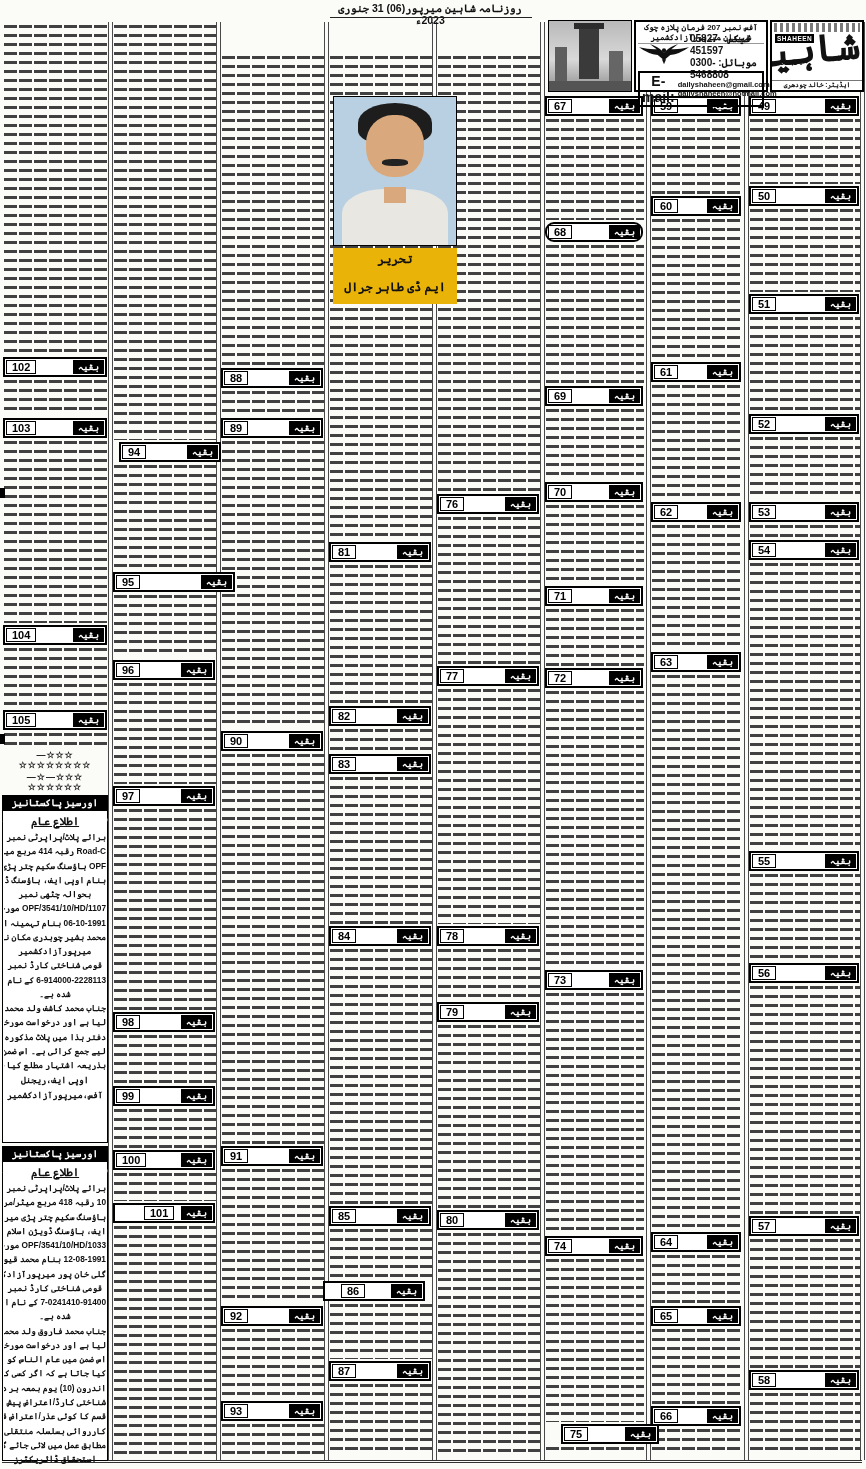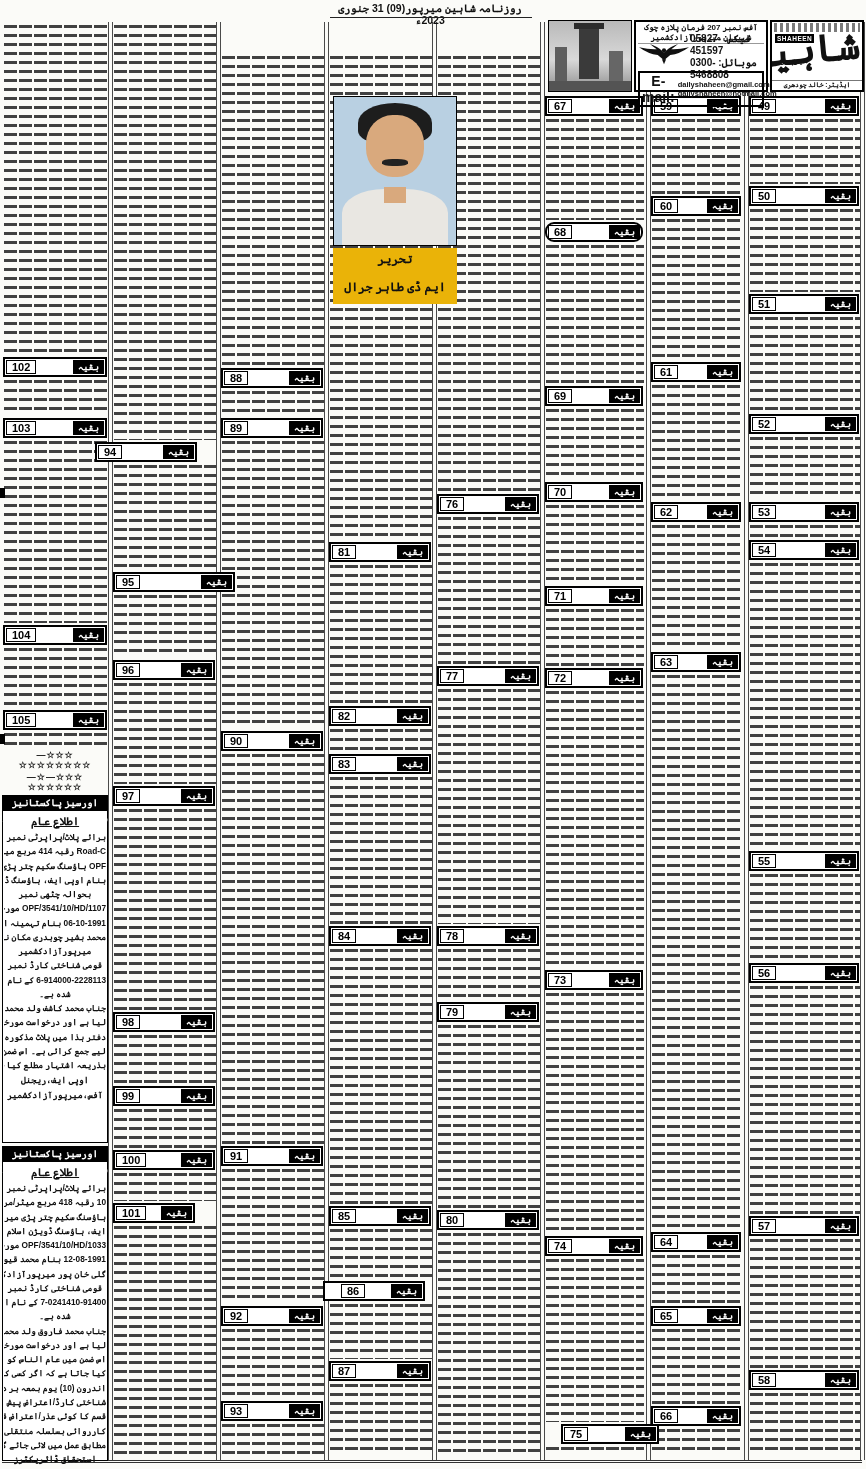--- a/index.html
+++ b/index.html
@@ -59,21 +59,21 @@
   .n-foot{font-size:8.6px;font-weight:bold;line-height:1.8;}
   .edge-dash{position:absolute;left:0;width:5px;height:10px;background:#000;z-index:5;}
   .hrule{position:absolute;left:2px;width:860px;border-top:3px double #333;z-index:2;}
   .eagle{flex:0 0 auto;}
 </style>
 </head>
 <body>
 
 <div class="page" id="paper">
 
-  <div class="abs dateline" style="left:330px;top:2px;width:200px;">روزنامہ شاہین میرپور(09) 31 جنوری 2023ء</div>
+  <div class="abs dateline" style="left:330px;top:2px;width:200px;">روزنامہ شاہین میرپور(06) 31 جنوری 2023ء</div>
   <div class="abs dl-rule" style="left:330px;top:17px;width:202px;height:0;"></div>
 
 
   <div class="abs box monument" style="left:548px;top:20px;width:84px;height:72px;border-width:1px;">
     <div class="tside"></div>
     <div class="tside2"></div>
     <div class="tower"></div>
     <div class="tground"></div>
   </div>
 
@@ -421,21 +421,21 @@
       <span class="lbl">بقیہ</span>
     </div>
     <div class="cbar" style="left: 221px; top: 1306px; width: 102px;">
       <span class="num">92</span>
       <span class="lbl">بقیہ</span>
     </div>
     <div class="cbar" style="left: 221px; top: 1401px; width: 102px;">
       <span class="num">93</span>
       <span class="lbl">بقیہ</span>
     </div>
-    <div class="cbar" style="left: 95px; top: 442px; width: 102px;">
+    <div class="cbar" style="left: 119px; top: 442px; width: 102px;">
       <span class="num">94</span>
       <span class="lbl">بقیہ</span>
     </div>
     <div class="cbar" style="left: 113px; top: 572px; width: 122px;">
       <span class="num">95</span>
       <span class="lbl">بقیہ</span>
     </div>
     <div class="cbar" style="left: 113px; top: 660px; width: 102px;">
       <span class="num">96</span>
       <span class="lbl">بقیہ</span>
@@ -449,21 +449,21 @@
       <span class="lbl">بقیہ</span>
     </div>
     <div class="cbar" style="left: 113px; top: 1086px; width: 102px;">
       <span class="num">99</span>
       <span class="lbl">بقیہ</span>
     </div>
     <div class="cbar" style="left: 113px; top: 1150px; width: 102px;">
       <span class="num">100</span>
       <span class="lbl">بقیہ</span>
     </div>
-    <div class="cbar" style="left: 113px; top: 1203px; width: 82px;">
+    <div class="cbar" style="left: 113px; top: 1203px; width: 102px; padding-left: 28px;">
       <span class="num">101</span>
       <span class="lbl">بقیہ</span>
     </div>
     <div class="cbar" style="left: 3px; top: 357px; width: 104px;">
       <span class="num">102</span>
       <span class="lbl">بقیہ</span>
     </div>
     <div class="cbar" style="left: 3px; top: 418px; width: 104px; gap: 18px;">
       <span class="num">103</span>
       <span class="lbl">بقیہ</span>

